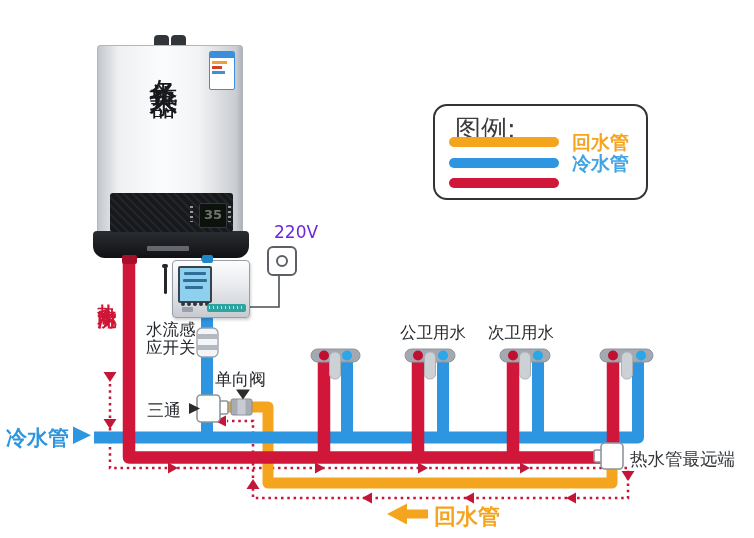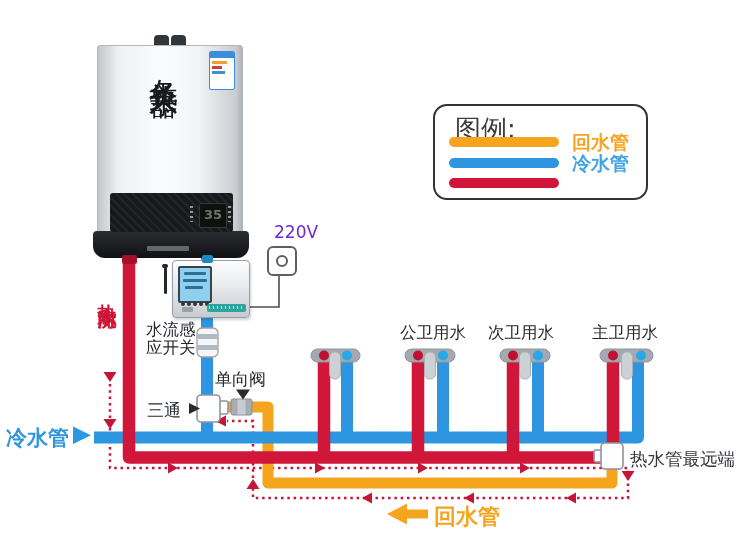--- a/index.html
+++ b/index.html
@@ -235,19 +235,18 @@
 
   <div class="lbl dark font16" style="left:146px;top:321px;line-height:1.1;"><span>水流感</span><br>
        <span>应开关</span></div>
 
   <div class="lbl dark font17" style="left:215px;top:368px;">单向阀</div>
 
   <div class="lbl dark font17" style="left:147px;top:399px;">三通</div>
 
   <div class="lbl dark font16" style="left:386px;top:322px;width:80px;text-align:right;">公卫用水</div>
   <div class="lbl dark font16" style="left:481px;top:322px;width:80px;text-align:center;">次卫用水</div>
-  <div class="lbl dark font16" style="left:585px;top:322px;width:80px;text-align:center;">主卫用水</div>
 
   <div class="lbl" style="left:630px;top:447px;font-size:17.5px;color:#33363a;">热水管最远端</div>
 
   <div class="lbl" style="left:434px;top:502px;font-size:22px;font-weight:bold;color:#F5A41D;">回水管</div>
 
 </div>
 
 </body></html>

